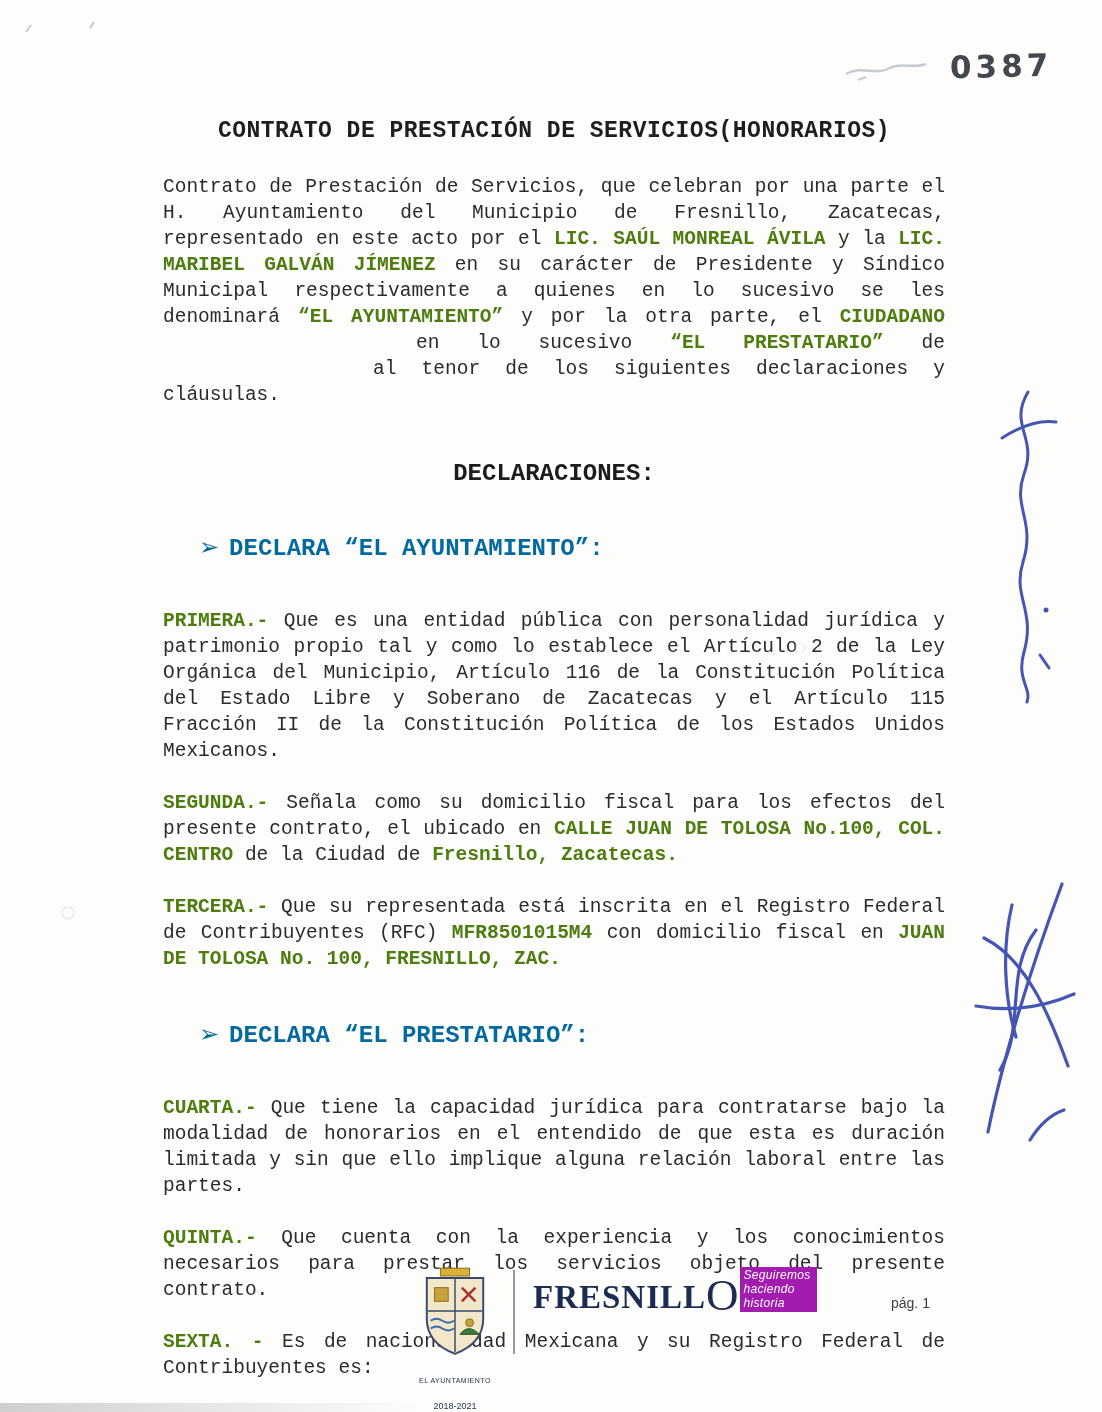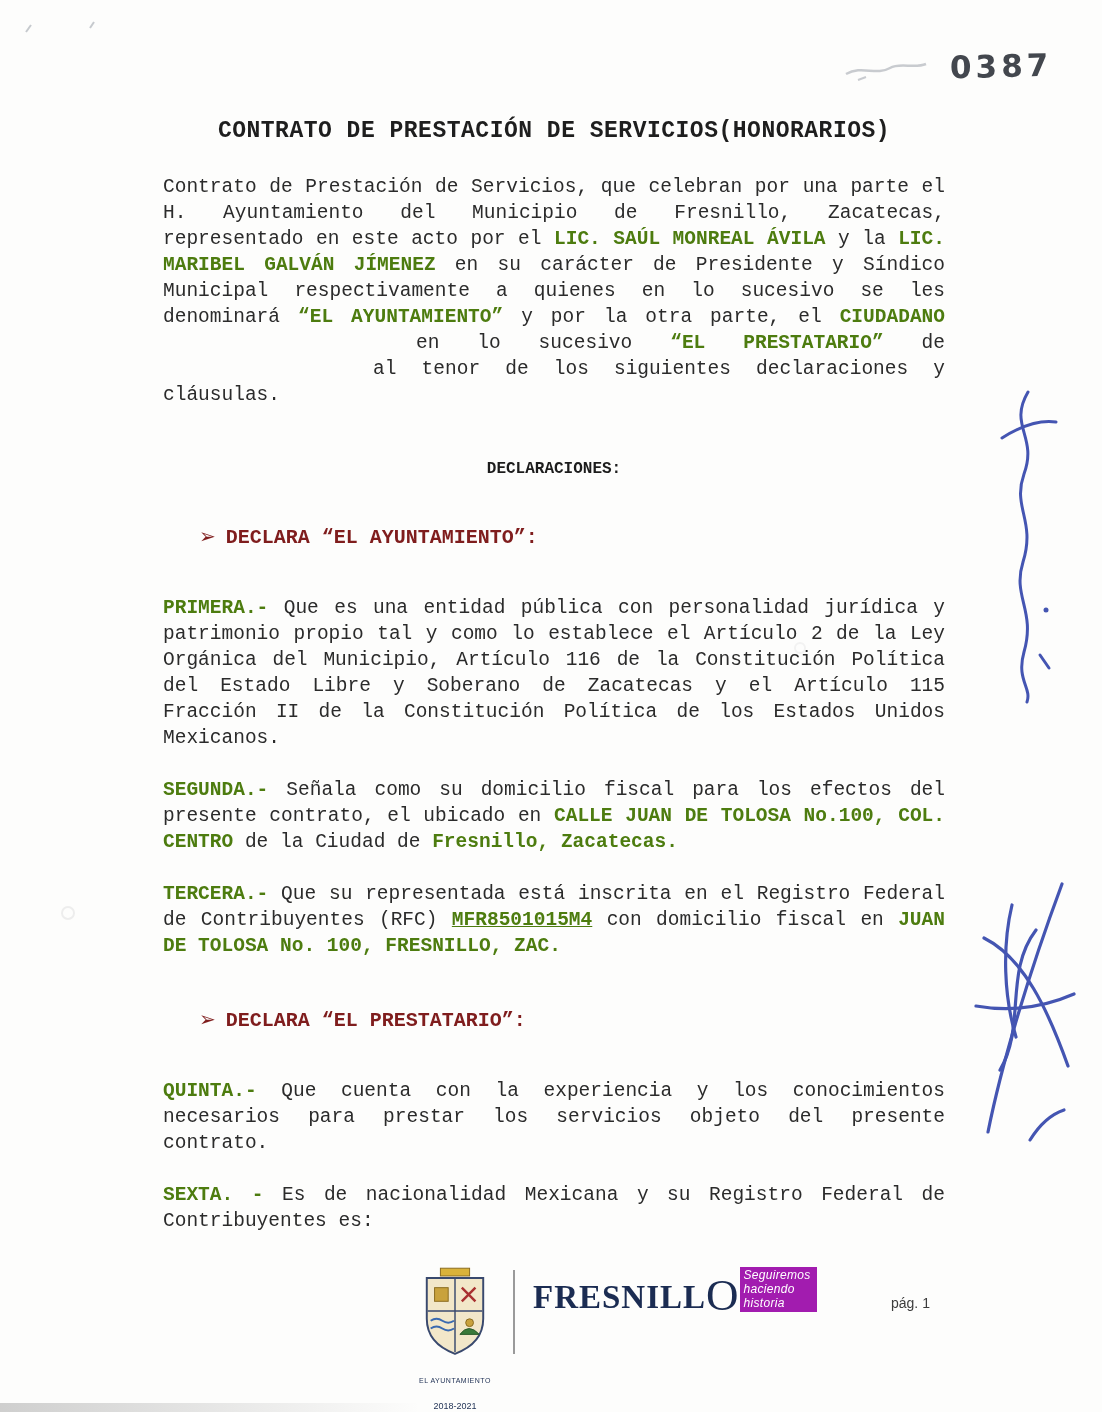--- a/index.html
+++ b/index.html
@@ -24,34 +24,34 @@
     margin:0 0 30px 0;
     color:#1e1e1e;
   }
   p.para{
     font-size:19.5px;
     line-height:26px;
     text-align:justify;
     margin:0 0 26px 0;
   }
   .b{font-weight:bold;color:#4d7c0f;}
-  .u{text-decoration:underline;margin-top:17px;}
+  .u{margin-top:17px;}
   .center-head{
     text-align:center;
     font-weight:bold;
-    font-size:16px;
+    font-size:24px;
     margin:4px 0 24px 0;
     color:#1c1c1c;
   }
   .declara-head{
     font-weight:bold;
-    font-size:20px;
+    font-size:24px;
     margin:0 0 24px 0;
     padding-left:36px;
-    color:#7f1d1d;
+    color:#0369a1;
   }
   .declara-head .bullet{
     font-weight:normal;
     margin-right:10px;
     font-family:"DejaVu Sans",sans-serif;
   }
   .spacer-lg{height:22px;}
   
   .stamp{
     position:absolute;
@@ -140,20 +140,21 @@
     <p class="para"><span class="b">TERCERA.- </span><span>Que su representada está inscrita en el Registro Federal de Contribuyentes (RFC) </span><span class="b u">MFR8501015M4</span><span> con domicilio fiscal en </span><span class="b">JUAN DE TOLOSA No. 100, FRESNILLO, ZAC.</span></p>
 
     <div class="spacer-lg"></div>
 
     <div class="declara-head">
       <span class="bullet">➢</span><span>DECLARA “EL PRESTATARIO”:</span>
     </div>
 
     <div class="spacer-lg"></div>
 
+    <p class="para"><span class="b">CUARTA.- </span><span>Que tiene la capacidad jurídica para contratarse bajo la modalidad de honorarios en el entendido de que esta es duración limitada y sin que ello implique alguna relación laboral entre las partes.</span></p>
     <p class="para"><span class="b">QUINTA.- </span><span>Que cuenta con la experiencia y los conocimientos necesarios para prestar los servicios objeto del presente contrato.</span></p>
     <p class="para"><span class="b">SEXTA. - </span><span>Es de nacionalidad Mexicana y su Registro Federal de Contribuyentes es:</span></p>
 
   </div>
 
   <div class="footer">
     <div class="crest">
       <svg width="72" height="92" viewBox="0 0 74 94">
         <rect x="22" y="2" width="30" height="8" fill="#d9b23a" stroke="#8a6b1f" stroke-width="1"></rect>
         <path d="M8,12 h58 v42 c0,20 -13,30 -29,36 c-16,-6 -29,-16 -29,-36 z" fill="#f2e7c9" stroke="#39496e" stroke-width="2"></path>

